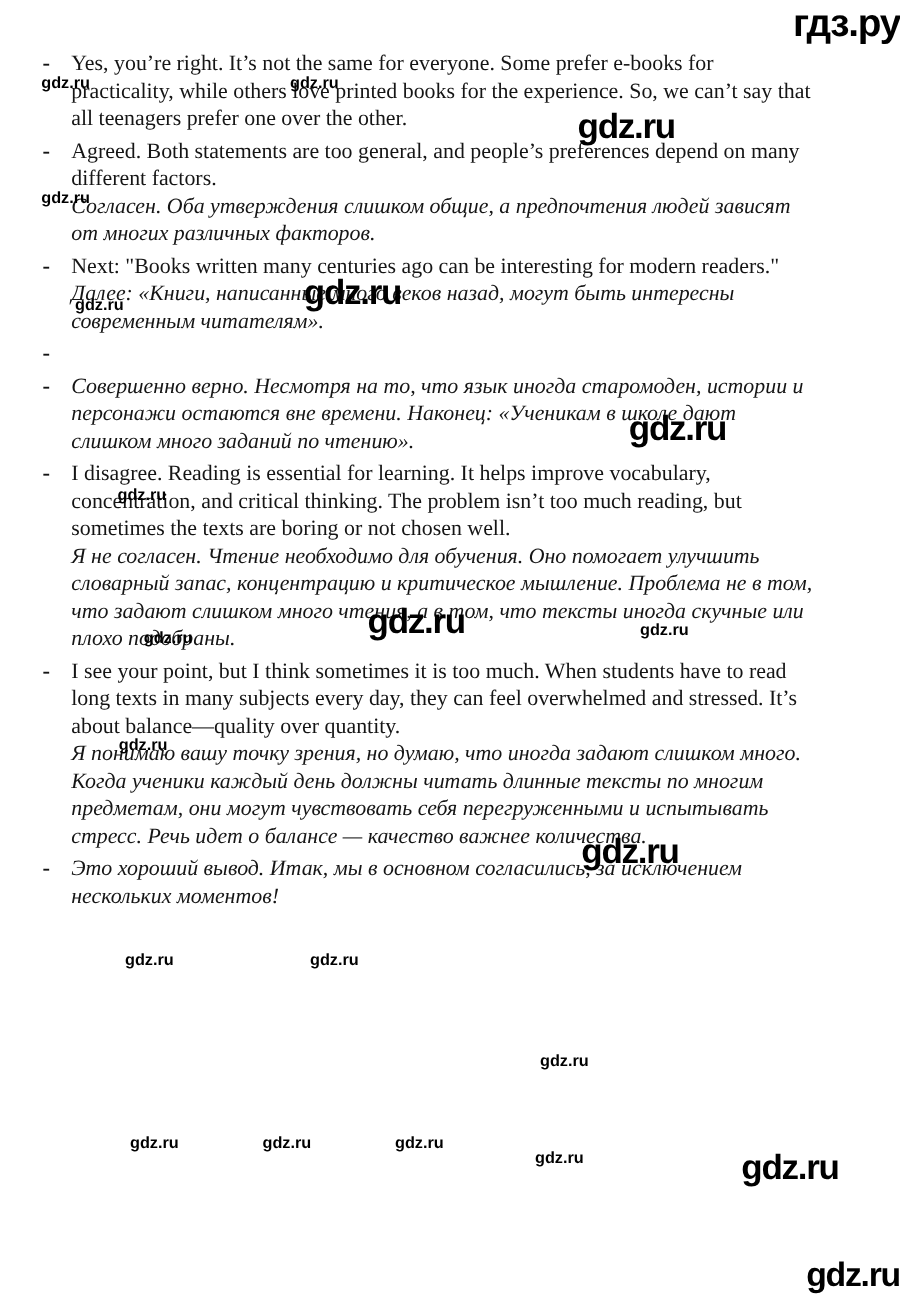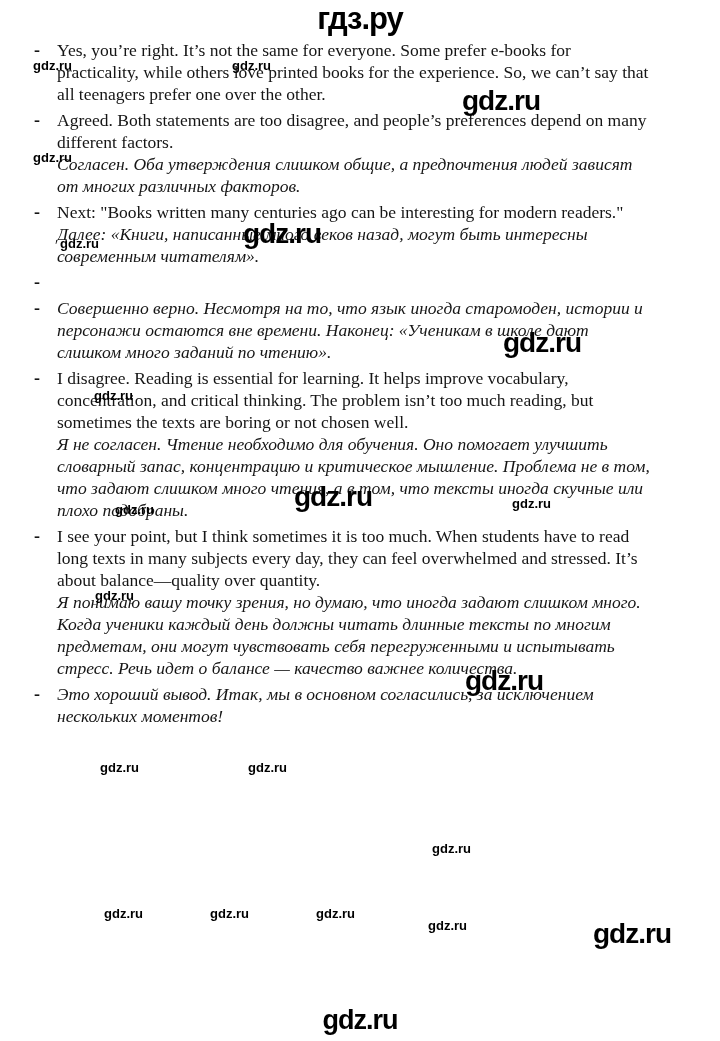--- a/index.html
+++ b/index.html
@@ -6,21 +6,21 @@
   .page{
     position:relative;
     width:720px;height:1041px;
     background:#ffffff;
     overflow:hidden;
     font-family:"Liberation Serif","DejaVu Serif",serif;
     color:#151515;
   }
   .site-logo{
     position:absolute;left:0;width:100%;
-    text-align:center;
+    text-align:right;
     font-family:"Liberation Sans","DejaVu Sans",sans-serif;
     font-weight:bold;color:#000;
   }
   .site-logo.header{top:1px;font-size:31px;letter-spacing:-1px;}
   .site-logo.footer{top:1005px;font-size:27px;letter-spacing:-1px;}
   .content{
     position:absolute;top:39px;left:34px;width:616px;
   }
   .para{display:flex;margin-bottom:4px;}
   .dash{
@@ -47,21 +47,21 @@
   <div class="content" id="dialogue">
       <div class="para">
         <span class="dash">-</span>
         <div class="para-body">
           <div class="en">Yes, you’re right. It’s not the same for everyone. Some prefer e-books for practicality, while others love printed books for the experience. So, we can’t say that all teenagers prefer one over the other.</div>
         </div>
       </div>
       <div class="para">
         <span class="dash">-</span>
         <div class="para-body">
-          <div class="en">Agreed. Both statements are too disagree, and people’s preferences depend on many different factors.</div>
+          <div class="en">Agreed. Both statements are too general, and people’s preferences depend on many different factors.</div>
           <div class="ru">Согласен. Оба утверждения слишком общие, а предпочтения людей зависят от многих различных факторов.</div>
         </div>
       </div>
       <div class="para">
         <span class="dash">-</span>
         <div class="para-body">
           <div class="en">Next: "Books written many centuries ago can be interesting for modern readers."</div>
           <div class="ru">Далее: «Книги, написанные много веков назад, могут быть интересны современным читателям».</div>
         </div>
       </div>

